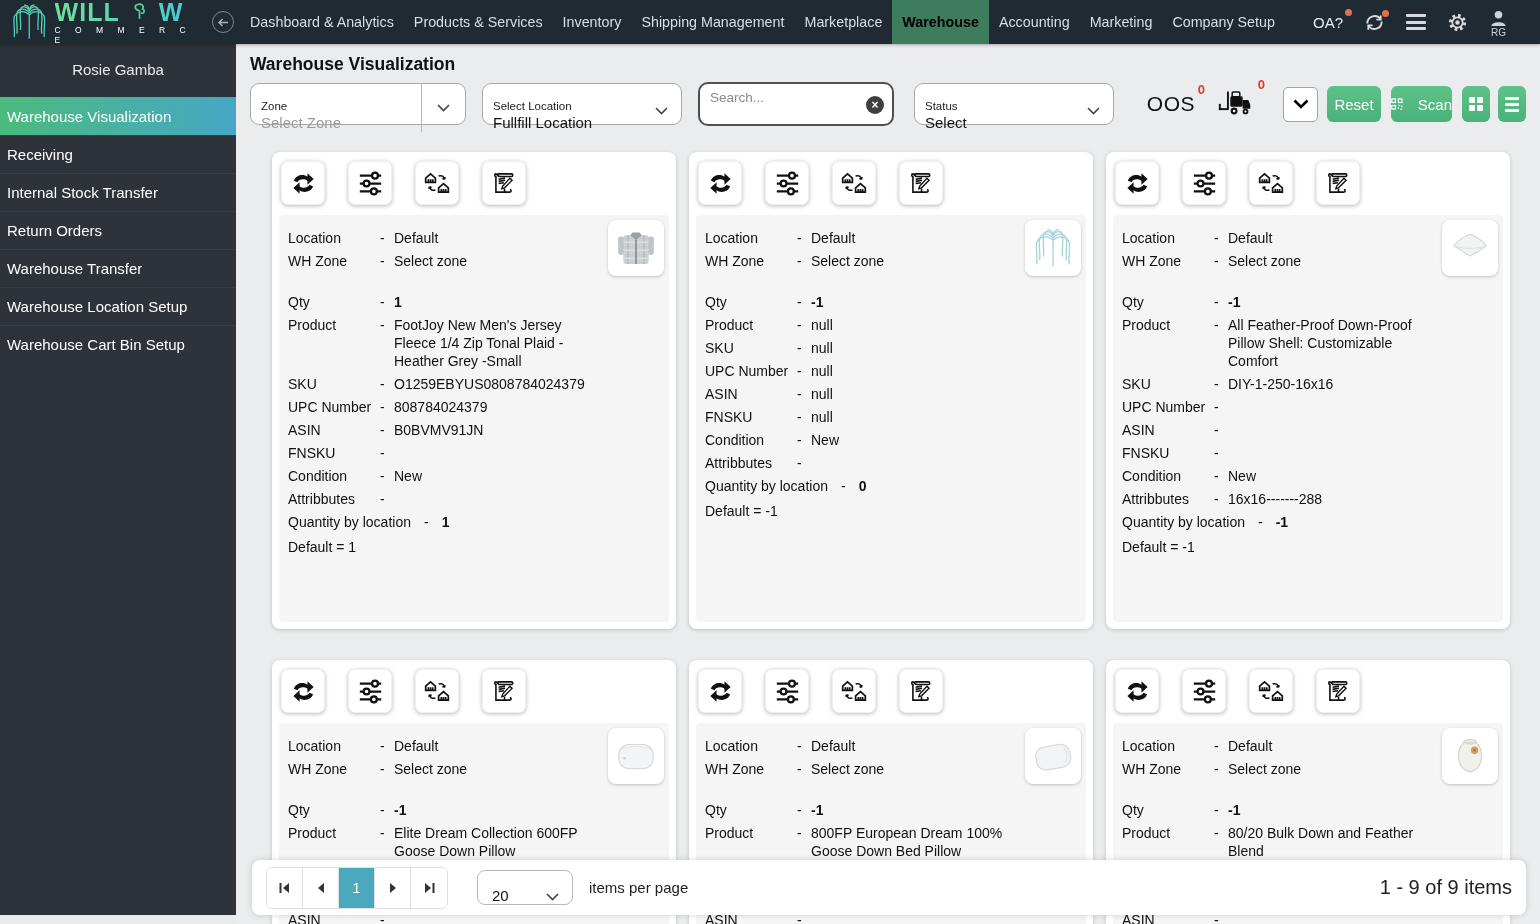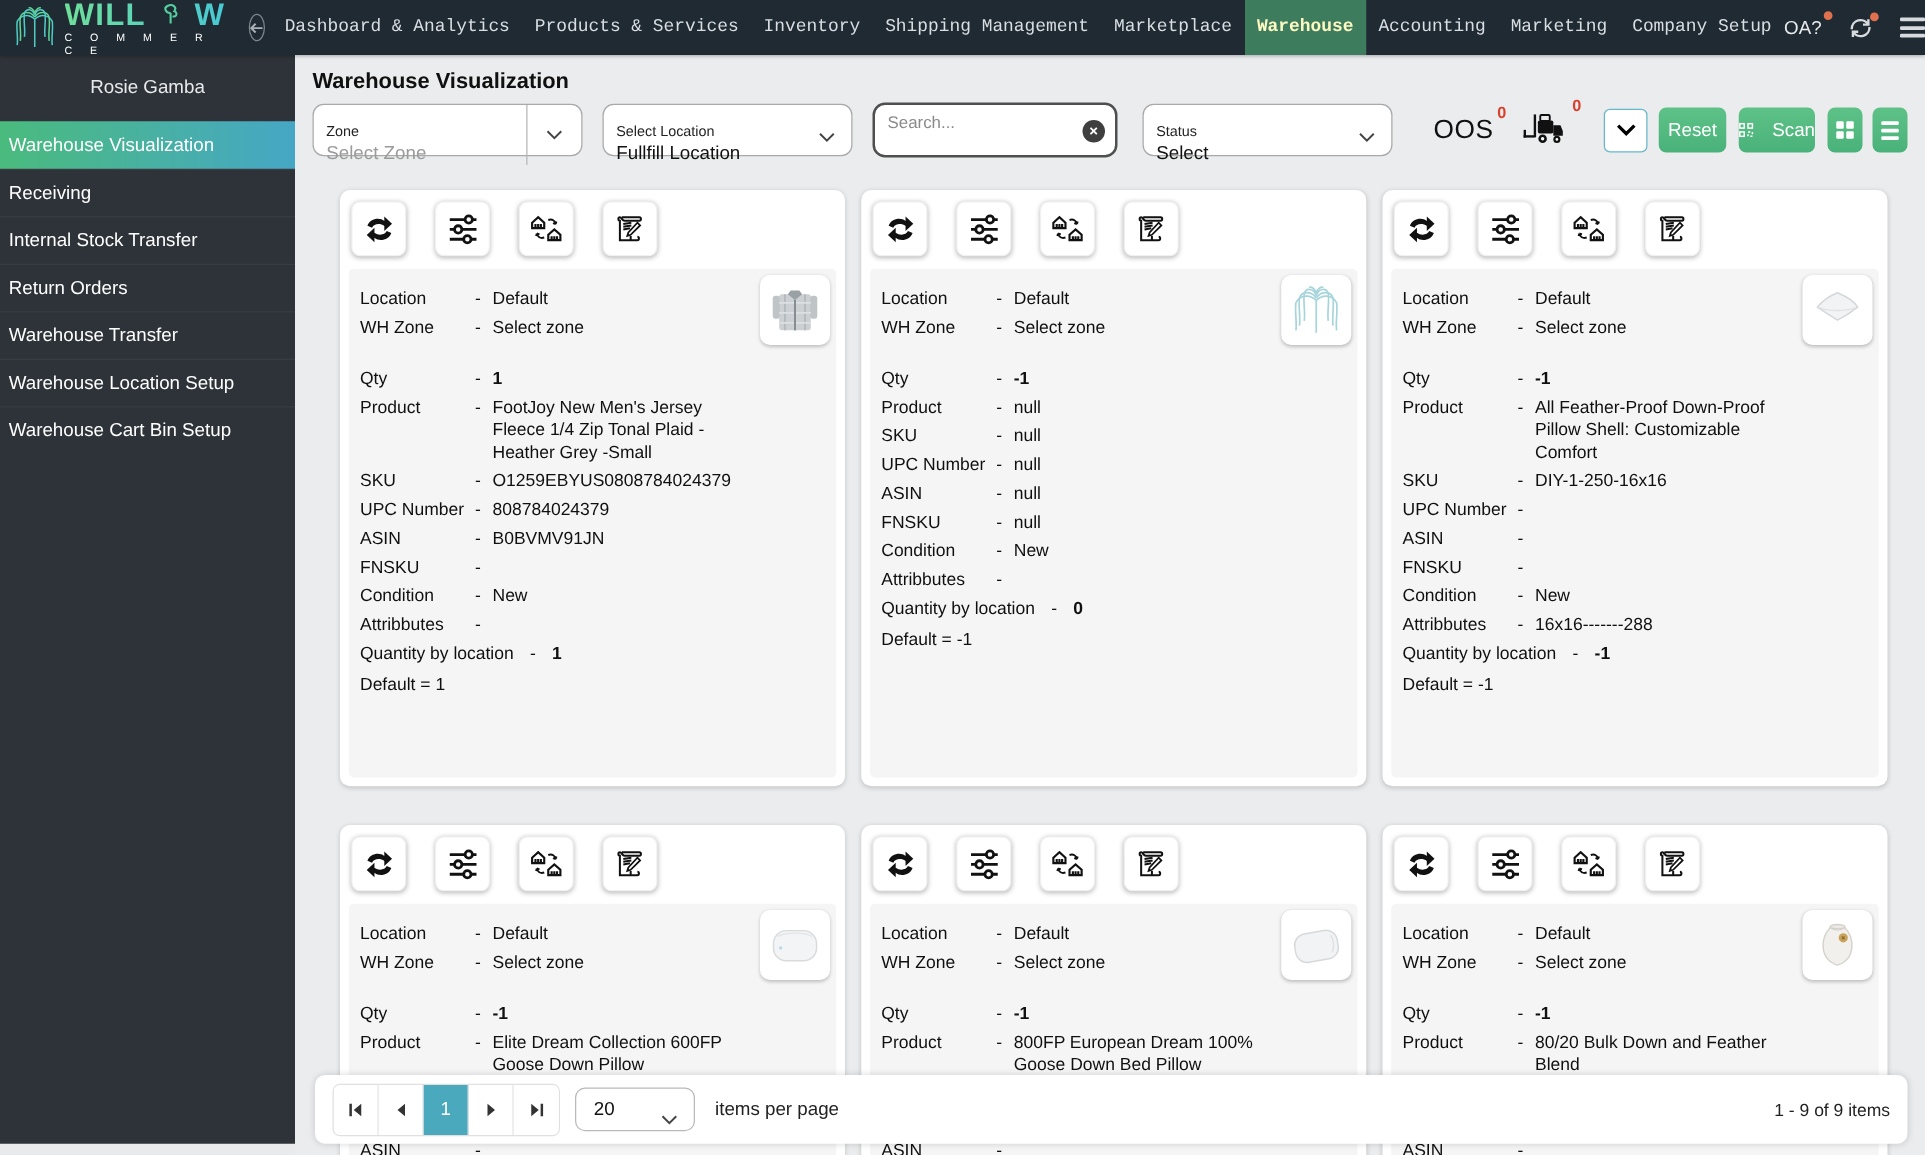--- a/index.html
+++ b/index.html
@@ -10,24 +10,24 @@
   .navbar { position:absolute; top:0; left:0; right:0; height:44px; background:#202a33;
             display:flex; align-items:center; z-index:20; box-shadow:0 1px 3px rgba(0,0,0,.3); }
   .logo { display:flex; align-items:center; padding:2px 6px 2px 8px; width:206px; }
   .logo-text { display:flex; flex-direction:column; margin-left:4px; }
   .logo-title { display:flex; align-items:center; font-weight:bold; font-size:25px; letter-spacing:1px;
                 background:linear-gradient(90deg,#6fdf9a,#45c8d8);
                 -webkit-background-clip:text; background-clip:text; color:transparent; line-height:24px;gap:10px; }
   .logo-sub { color:#ffffff; font-size:8.5px; letter-spacing:6px; margin-top:1px; }
   .collapse-btn { width:22px; height:22px; border-radius:50%; border:1.5px solid #7f888f;
                   display:flex; align-items:center; justify-content:center; margin:0 6px; cursor:pointer; }
-  .main-nav { display:flex; height:100%; align-items:center;font-family:Liberation Mono, monospace; }
+  .main-nav { display:flex; height:100%; align-items:center; }
   .nav-item { height:100%; display:flex; align-items:center; padding:0 10px; color:#d9dee2;
               font-size:14.3px; cursor:pointer; white-space:nowrap; }
-  .nav-item.active { background:#3e7c5e; color:#fef9c3; font-weight:bold; }
+  .nav-item.active { background:#3e7c5e; color:#000000; font-weight:bold; }
   .nav-right { margin-left:auto; display:flex; align-items:center; gap:21px; padding-right:32px; }
   .nav-oa { color:#e8ebed; font-size:15px; position:relative; cursor:pointer; }
   .nav-dot { position:absolute; top:-5px; right:-9px; width:7px; height:7px; border-radius:50%; background:#e0714f; }
   .nav-ic { position:relative; cursor:pointer; display:flex; align-items:center; }
   .burger { display:flex; flex-direction:column; gap:3.5px; }
   .burger span { width:20px; height:3px; background:#d7dbdf; border-radius:1px; }
   .avatar-block { display:flex; flex-direction:column; align-items:center; cursor:pointer; margin-top:3px; }
   .avatar-initials { color:#cdd3d7; font-size:10px; margin-top:0px; }
 
   
@@ -104,26 +104,26 @@
 
   
   .pager-bar { position:absolute; left:16px; right:14px; bottom:9px; height:55px; background:#fff;
                border-radius:8px; box-shadow:0 0 6px rgba(0,0,0,.16); display:flex; align-items:center;
                padding:0 14px; z-index:15; }
   .pager-group { display:flex; border:1px solid #e0e0e0; border-radius:6px; overflow:hidden; }
   .pg-btn { width:36px; height:40px; background:#fff; border:none; border-right:1px solid #e0e0e0;
             display:flex; align-items:center; justify-content:center; cursor:pointer; }
   .pg-btn:last-child { border-right:none; }
   .pg-btn.active { background:#4aa9bd; color:#fff; font-size:15px; }
-  .size-select { width:96px; height:35px; border:1px solid #b9b9b9; border-radius:8px; margin-left:12px;
-                 position:relative; display:flex; align-items:center; padding-left:14px; font-size:15px;
+  .size-select { width:96px; height:35px; border:1px solid #b9b9b9; border-radius:8px; margin-left:29px;
+                 position:relative; display:flex; align-items:flex-end; padding-left:14px; font-size:15px;
                  color:#111; cursor:pointer; background:#fff; }
   .size-select .side-chev { top:16px; }
   .pager-label { font-size:15px; color:#222; margin-left:16px; }
-  .pager-range { margin-left:auto; font-size:14px; color:#222; }
+  .pager-range { margin-left:auto; font-size:20px; color:#222; }
 </style>
 </head>
 <body>
 
 <div class="navbar">
   <div class="logo">
     <svg width="46" height="40" viewBox="0 0 48 44" fill="none" stroke="#4ec9c4" stroke-width="1.5">
       <path d="M24 41 V14"></path>
       <path d="M24 14 C18 8 10 10 7 16 C6 24 8 32 7 39"></path>
       <path d="M24 14 C30 8 38 10 41 16 C42 24 40 32 41 39"></path>

